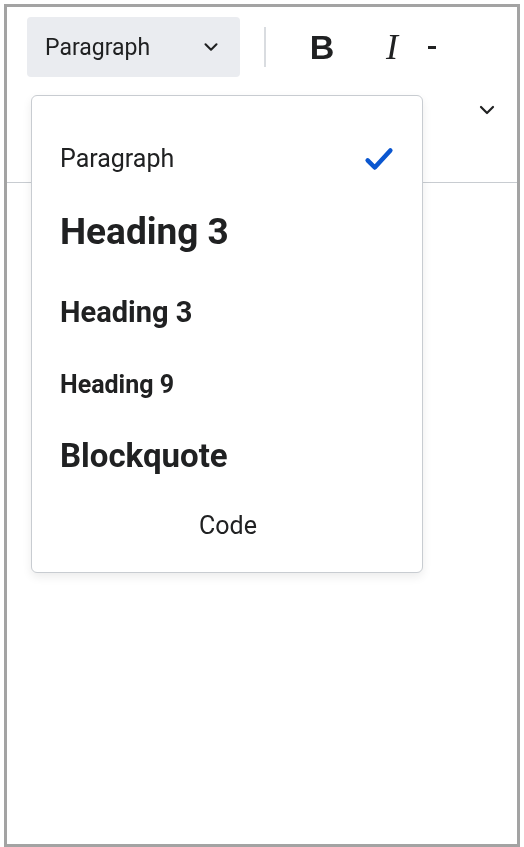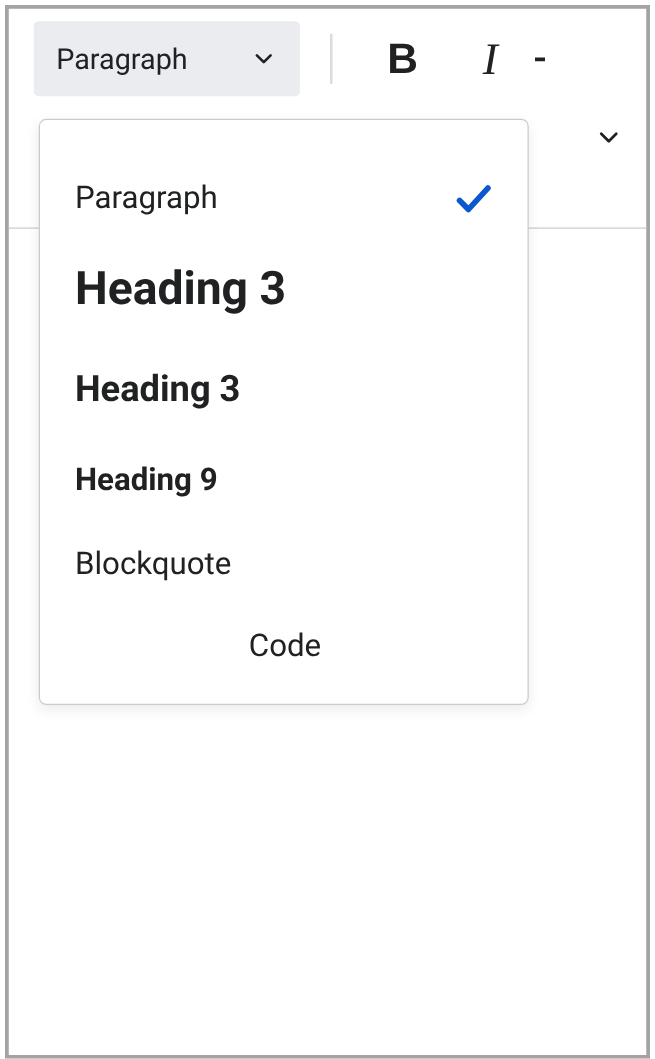--- a/index.html
+++ b/index.html
@@ -112,21 +112,21 @@
     .dd-item .t { line-height: 1.1; }
     .dd-paragraph .t { font-size: 25px; font-weight: 400; }
     .dd-h1 .t { font-size: 52px; font-weight: 800; font-family: "Segoe UI", Arial, sans-serif; }
     .dd-h1 { padding-top: 24px; padding-bottom: 24px; }
     .dd-h2 .t { font-size: 37px; font-weight: 700; }
     .dd-h2 { padding-top: 22px; padding-bottom: 22px; }
     .dd-h3 .t { font-size: 29px; font-weight: 700; }
     .dd-h3 { padding-top: 22px; padding-bottom: 22px; }
     .dd-h4 .t { font-size: 25px; font-weight: 700; }
     .dd-h4 { padding-top: 20px; padding-bottom: 20px; }
-    .dd-blockquote .t { font-size: 25px; font-weight: 400; }
+    .dd-blockquote .t { font-size: 33px; font-weight: 700; }
     .dd-blockquote { padding-top: 20px; padding-bottom: 20px; }
     .dd-code .t { font-size: 25px; font-weight: 400; }
     .dd-code { padding-top: 18px; padding-bottom: 10px; justify-content: center; }
     .check { display: inline-flex; }
   </style>
 </head>
 <body>
 
 <div class="outer">
 

